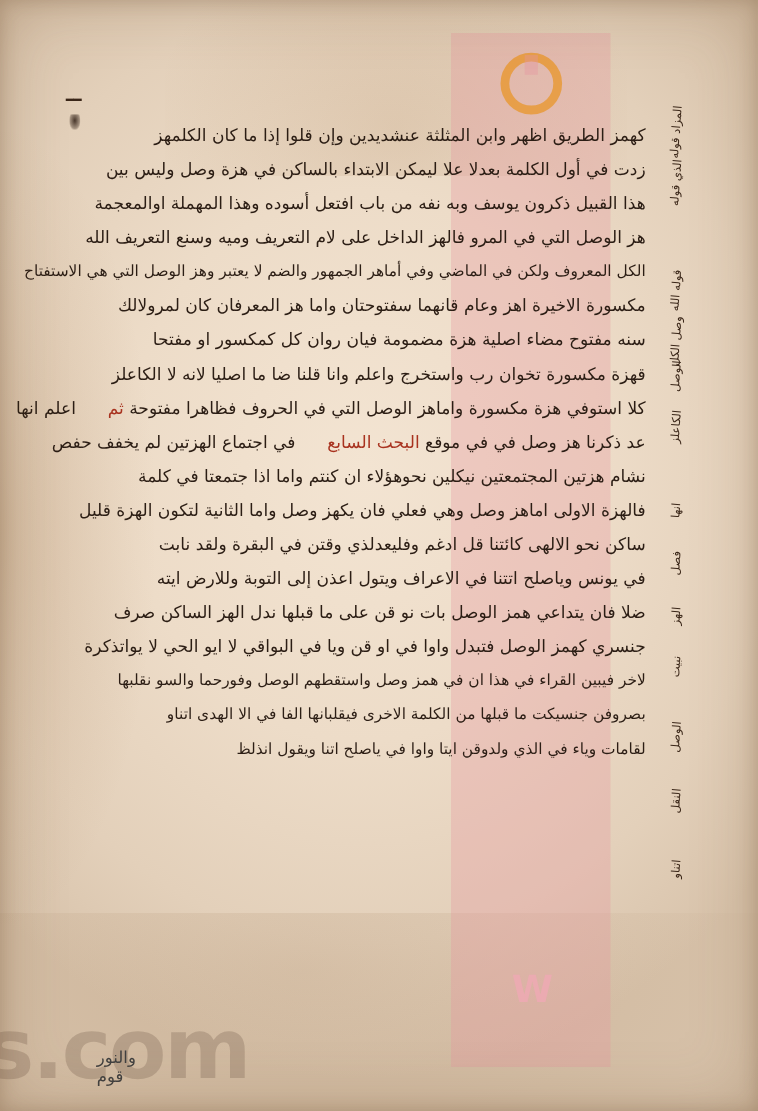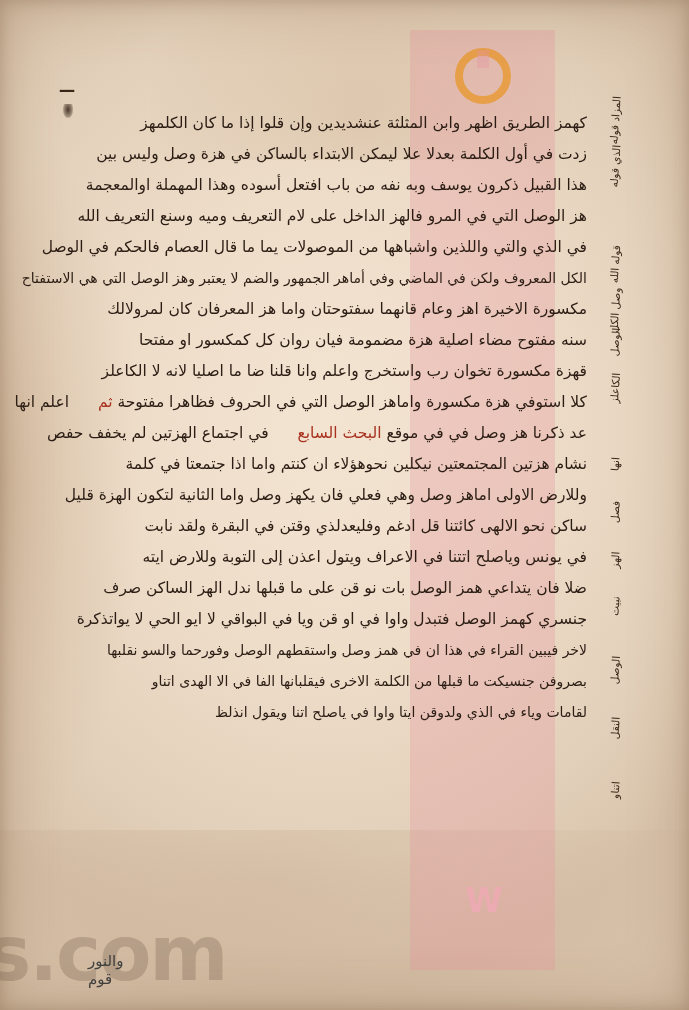--- a/index.html
+++ b/index.html
@@ -181,33 +181,32 @@
   <div id="watermark-bottom">s.com</div>
 
   <div id="top-flourish">ــ</div>
   <div id="ink-blot"></div>
 
   <div id="text-block">
     <div class="line">كهمز الطريق اظهر وابن المثلثة عنشديدين وإن قلوا إذا ما كان الكلمهز</div>
     <div class="line">زدت في أول الكلمة بعدلا علا ليمكن الابتداء بالساكن في هزة وصل وليس بين</div>
     <div class="line">هذا القبيل ذكرون يوسف وبه نفه من باب افتعل أسوده وهذا المهملة اوالمعجمة</div>
     <div class="line">هز الوصل التي في المرو فالهز الداخل على لام التعريف وميه وسنع التعريف الله</div>
-    <div class="line">في الذي والتي واللذين واشباهها من الموصولات يما ما قال العصام فالحكم في الوصل</div>
     <div class="line compact">الكل المعروف ولكن في الماضي وفي أماهر الجمهور والضم لا يعتبر وهز الوصل التي هي الاستفتاح</div>
     <div class="line">مكسورة الاخيرة اهز وعام قانهما سفتوحتان واما هز المعرفان كان لمرولالك</div>
     <div class="line">سنه مفتوح مضاء اصلية هزة مضمومة فيان روان كل كمكسور او مفتحا</div>
     <div class="line">قهزة مكسورة تخوان رب واستخرج واعلم وانا قلنا ضا ما اصليا لانه لا الكاعلز</div>
     <div class="line">
       <span>كلا استوفي هزة مكسورة واماهز الوصل التي في الحروف فظاهرا مفتوحة </span><span class="rubric">ثم</span><span> اعلم انها</span>
     </div>
     <div class="line">
       <span>عد ذكرنا هز وصل في في موقع </span><span class="rubric">البحث السابع</span><span> في اجتماع الهزتين لم يخفف حفص</span>
     </div>
     <div class="line">نشام هزتين المجتمعتين نيكلين نحوهؤلاء ان كنتم واما اذا جتمعتا في كلمة</div>
-    <div class="line">وللارض الاولى اماهز وصل وهي فعلي فان يكهز وصل واما الثانية لتكون الهزة قليل</div>
+    <div class="line">فالهزة الاولى اماهز وصل وهي فعلي فان يكهز وصل واما الثانية لتكون الهزة قليل</div>
     <div class="line">ساكن نحو الالهى كائتنا قل ادغم وفليعدلذي وقتن في البقرة ولقد نابت</div>
     <div class="line">في يونس وياصلح اتتنا في الاعراف ويتول اعذن إلى التوبة وللارض ايته</div>
     <div class="line">ضلا فان يتداعي همز الوصل بات نو قن على ما قبلها ندل الهز الساكن صرف</div>
     <div class="line">جنسري كهمز الوصل فتبدل واوا في او قن ويا في البواقي لا ايو الحي لا يواتذكرة</div>
     <div class="line compact">لاخر فيبين القراء في هذا ان في همز وصل واستقطهم الوصل وفورحما والسو نقلبها</div>
     <div class="line compact">بصروفن جنسيكت ما قبلها من الكلمة الاخرى فيقلبانها الفا في الا الهدى اتناو</div>
     <div class="line compact">لقامات وياء في الذي ولدوقن ايتا واوا في ياصلح اتنا ويقول انذلظ</div>
 
     <div class="margin-note" style="top:6px;">المزاد قوله</div>
     <div class="margin-note" style="top:52px;">الذي قوله</div>

